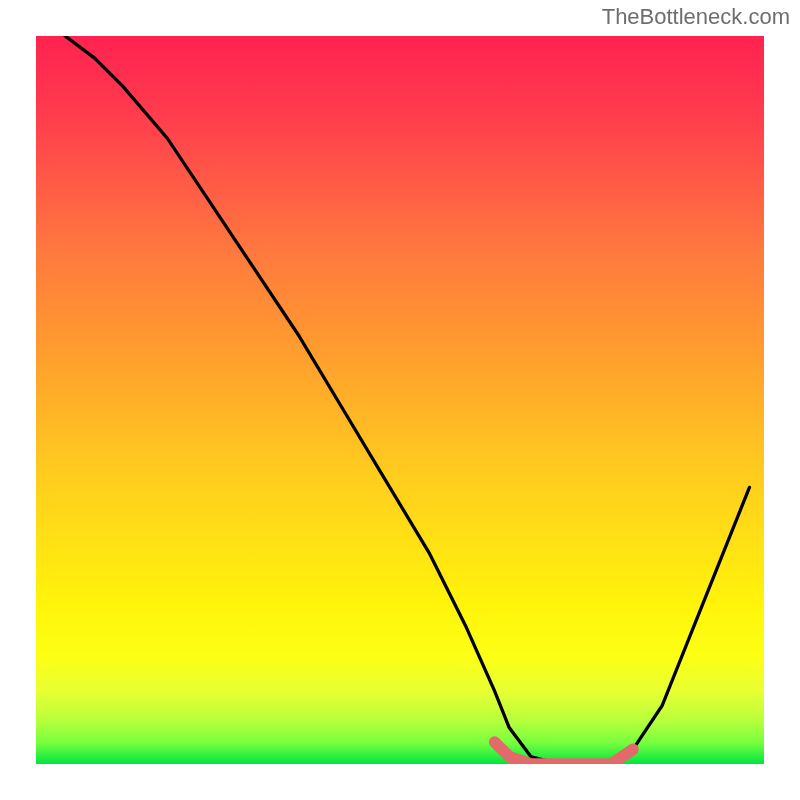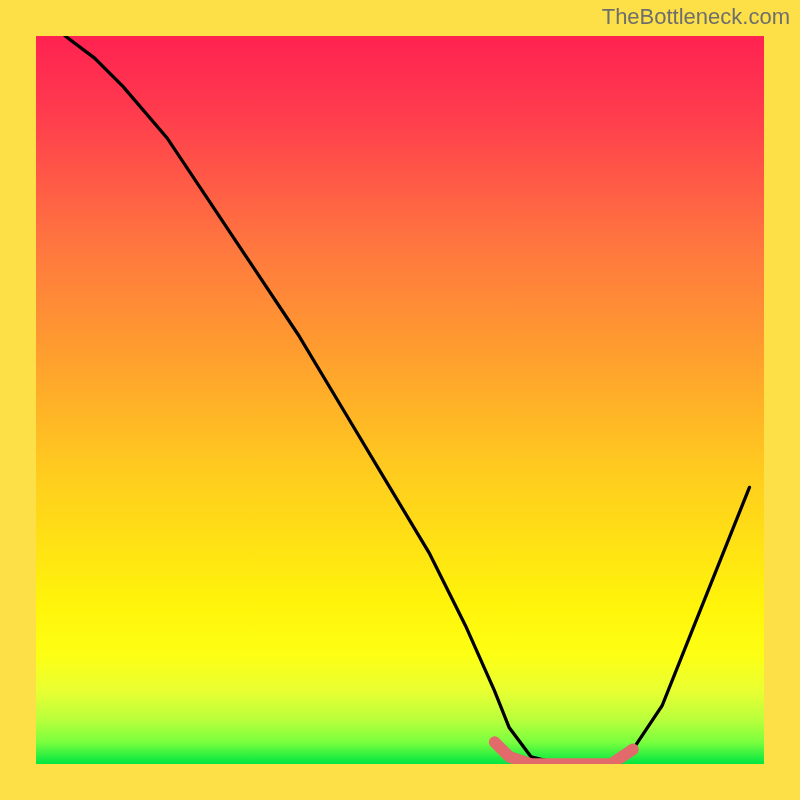--- a/index.html
+++ b/index.html
@@ -7,21 +7,21 @@
     padding: 0;
     width: 800px;
     height: 800px;
     background: #000;
     overflow: hidden;
   }
   .stage {
     position: relative;
     width: 800px;
     height: 800px;
-    background: #fde047;
+    background: #ffffff;
   }
   .watermark {
     position: absolute;
     top: 4px;
     right: 10px;
     font-family: Arial, Helvetica, sans-serif;
     font-size: 22px;
     color: #6e6e6e;
     letter-spacing: 0;
     z-index: 10;

